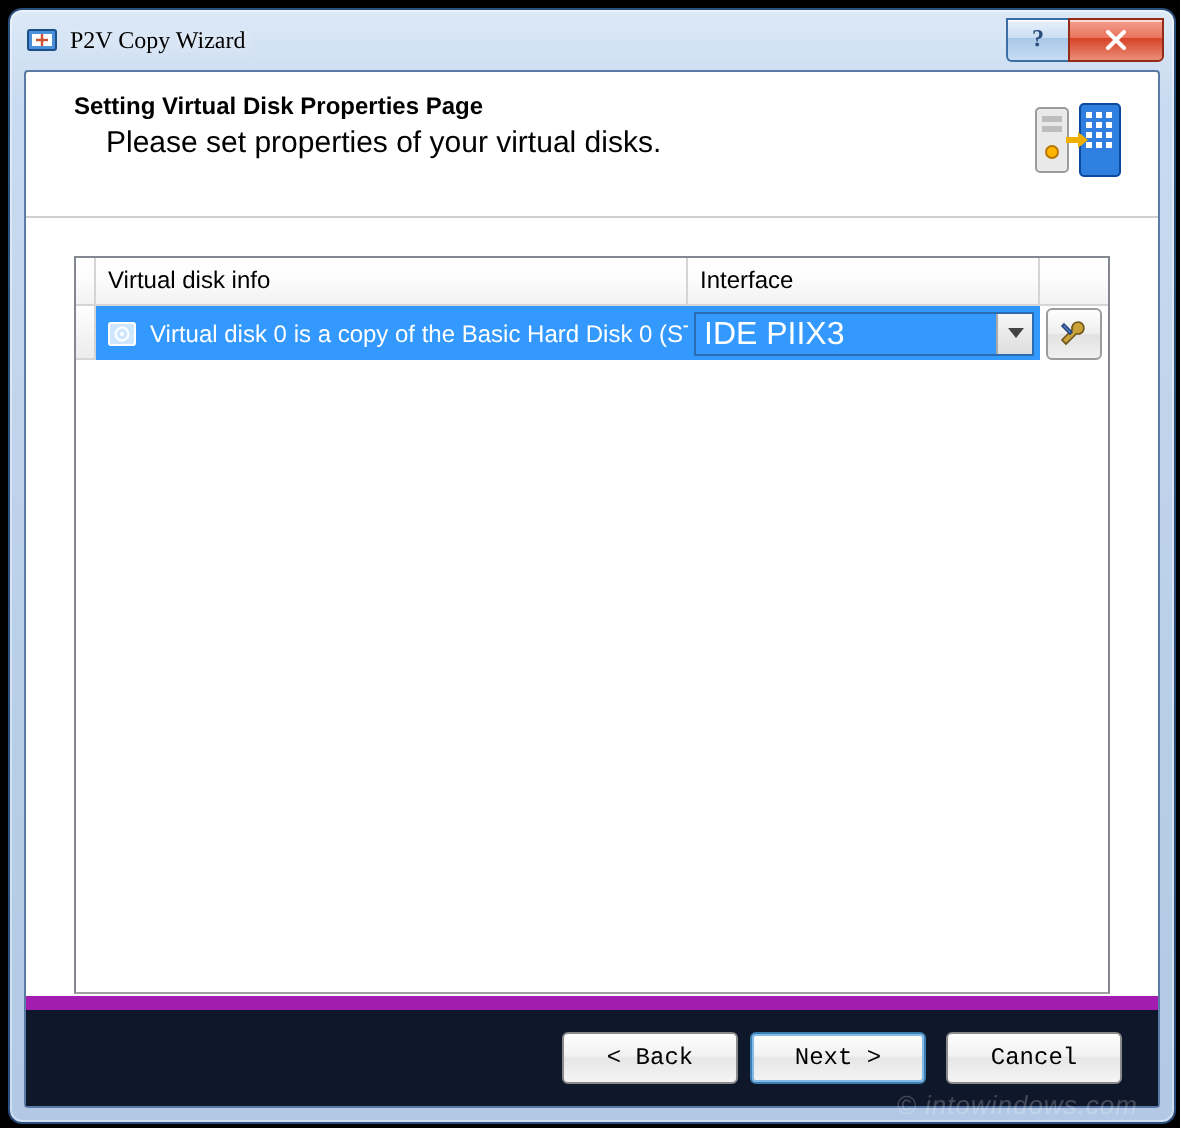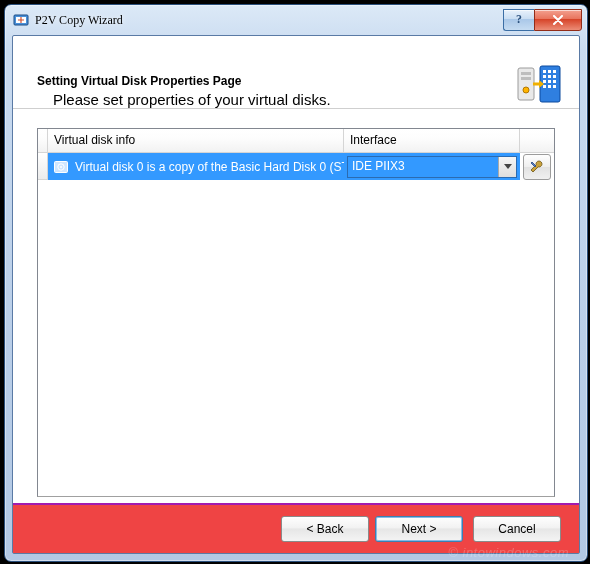--- a/index.html
+++ b/index.html
@@ -90,21 +90,21 @@
     border: 1px solid #5a7aa5;
     border-radius: 2px;
     box-sizing: border-box;
   }
 
   .header {
     height: 62px;
     border-bottom: 1px solid #cfcfcf;
     padding: 10px 14px 0 24px;
     display: flex;
-    align-items: flex-end;
+    align-items: flex-start;
     justify-content: space-between;
   }
   .header-text h1 {
     margin: 0;
     font-size: 12px;
     font-weight: bold;
     color: #000;
   }
   .header-text p {
     margin: 3px 0 0 16px;
@@ -193,21 +193,21 @@
     height: 22px;
     margin: 2px 3px;
     border: 1px solid #2b6bb1;
     background: #fff;
     box-sizing: border-box;
   }
   .combo .combo-text {
     flex: 1 1 auto;
     background: #3399ff;
     color: #fff;
-    font-size: 12px;
+    font-size: 16px;
     padding: 2px 4px 0 4px;
     overflow: hidden;
   }
   .combo .combo-btn {
     width: 17px;
     background: linear-gradient(to bottom, #f6f6f6, #dedede);
     border-left: 1px solid #a9a9a9;
     display: flex;
     align-items: center;
     justify-content: center;
@@ -223,27 +223,28 @@
     align-items: center;
     justify-content: center;
   }
 
   .footer {
     position: absolute;
     left: 0;
     right: 0;
     bottom: 0;
     height: 48px;
-    border-top: 2px solid #a21caf;
+    border-top: 7px solid #a21caf;
     display: flex;
     align-items: center;
     justify-content: flex-end;
     padding-right: 18px;
     gap: 10px;
-    background: #ef4444;
+    background: #0f172a;
+    font-family: Liberation Mono, monospace;
   }
   .btn {
     width: 86px;
     height: 24px;
     border: 1px solid #8a8a8a;
     border-radius: 3px;
     background: linear-gradient(to bottom, #fefefe 0%, #f2f2f2 45%, #e6e6e6 50%, #f4f4f4 100%);
     font-size: 12px;
     color: #000;
     display: flex;

